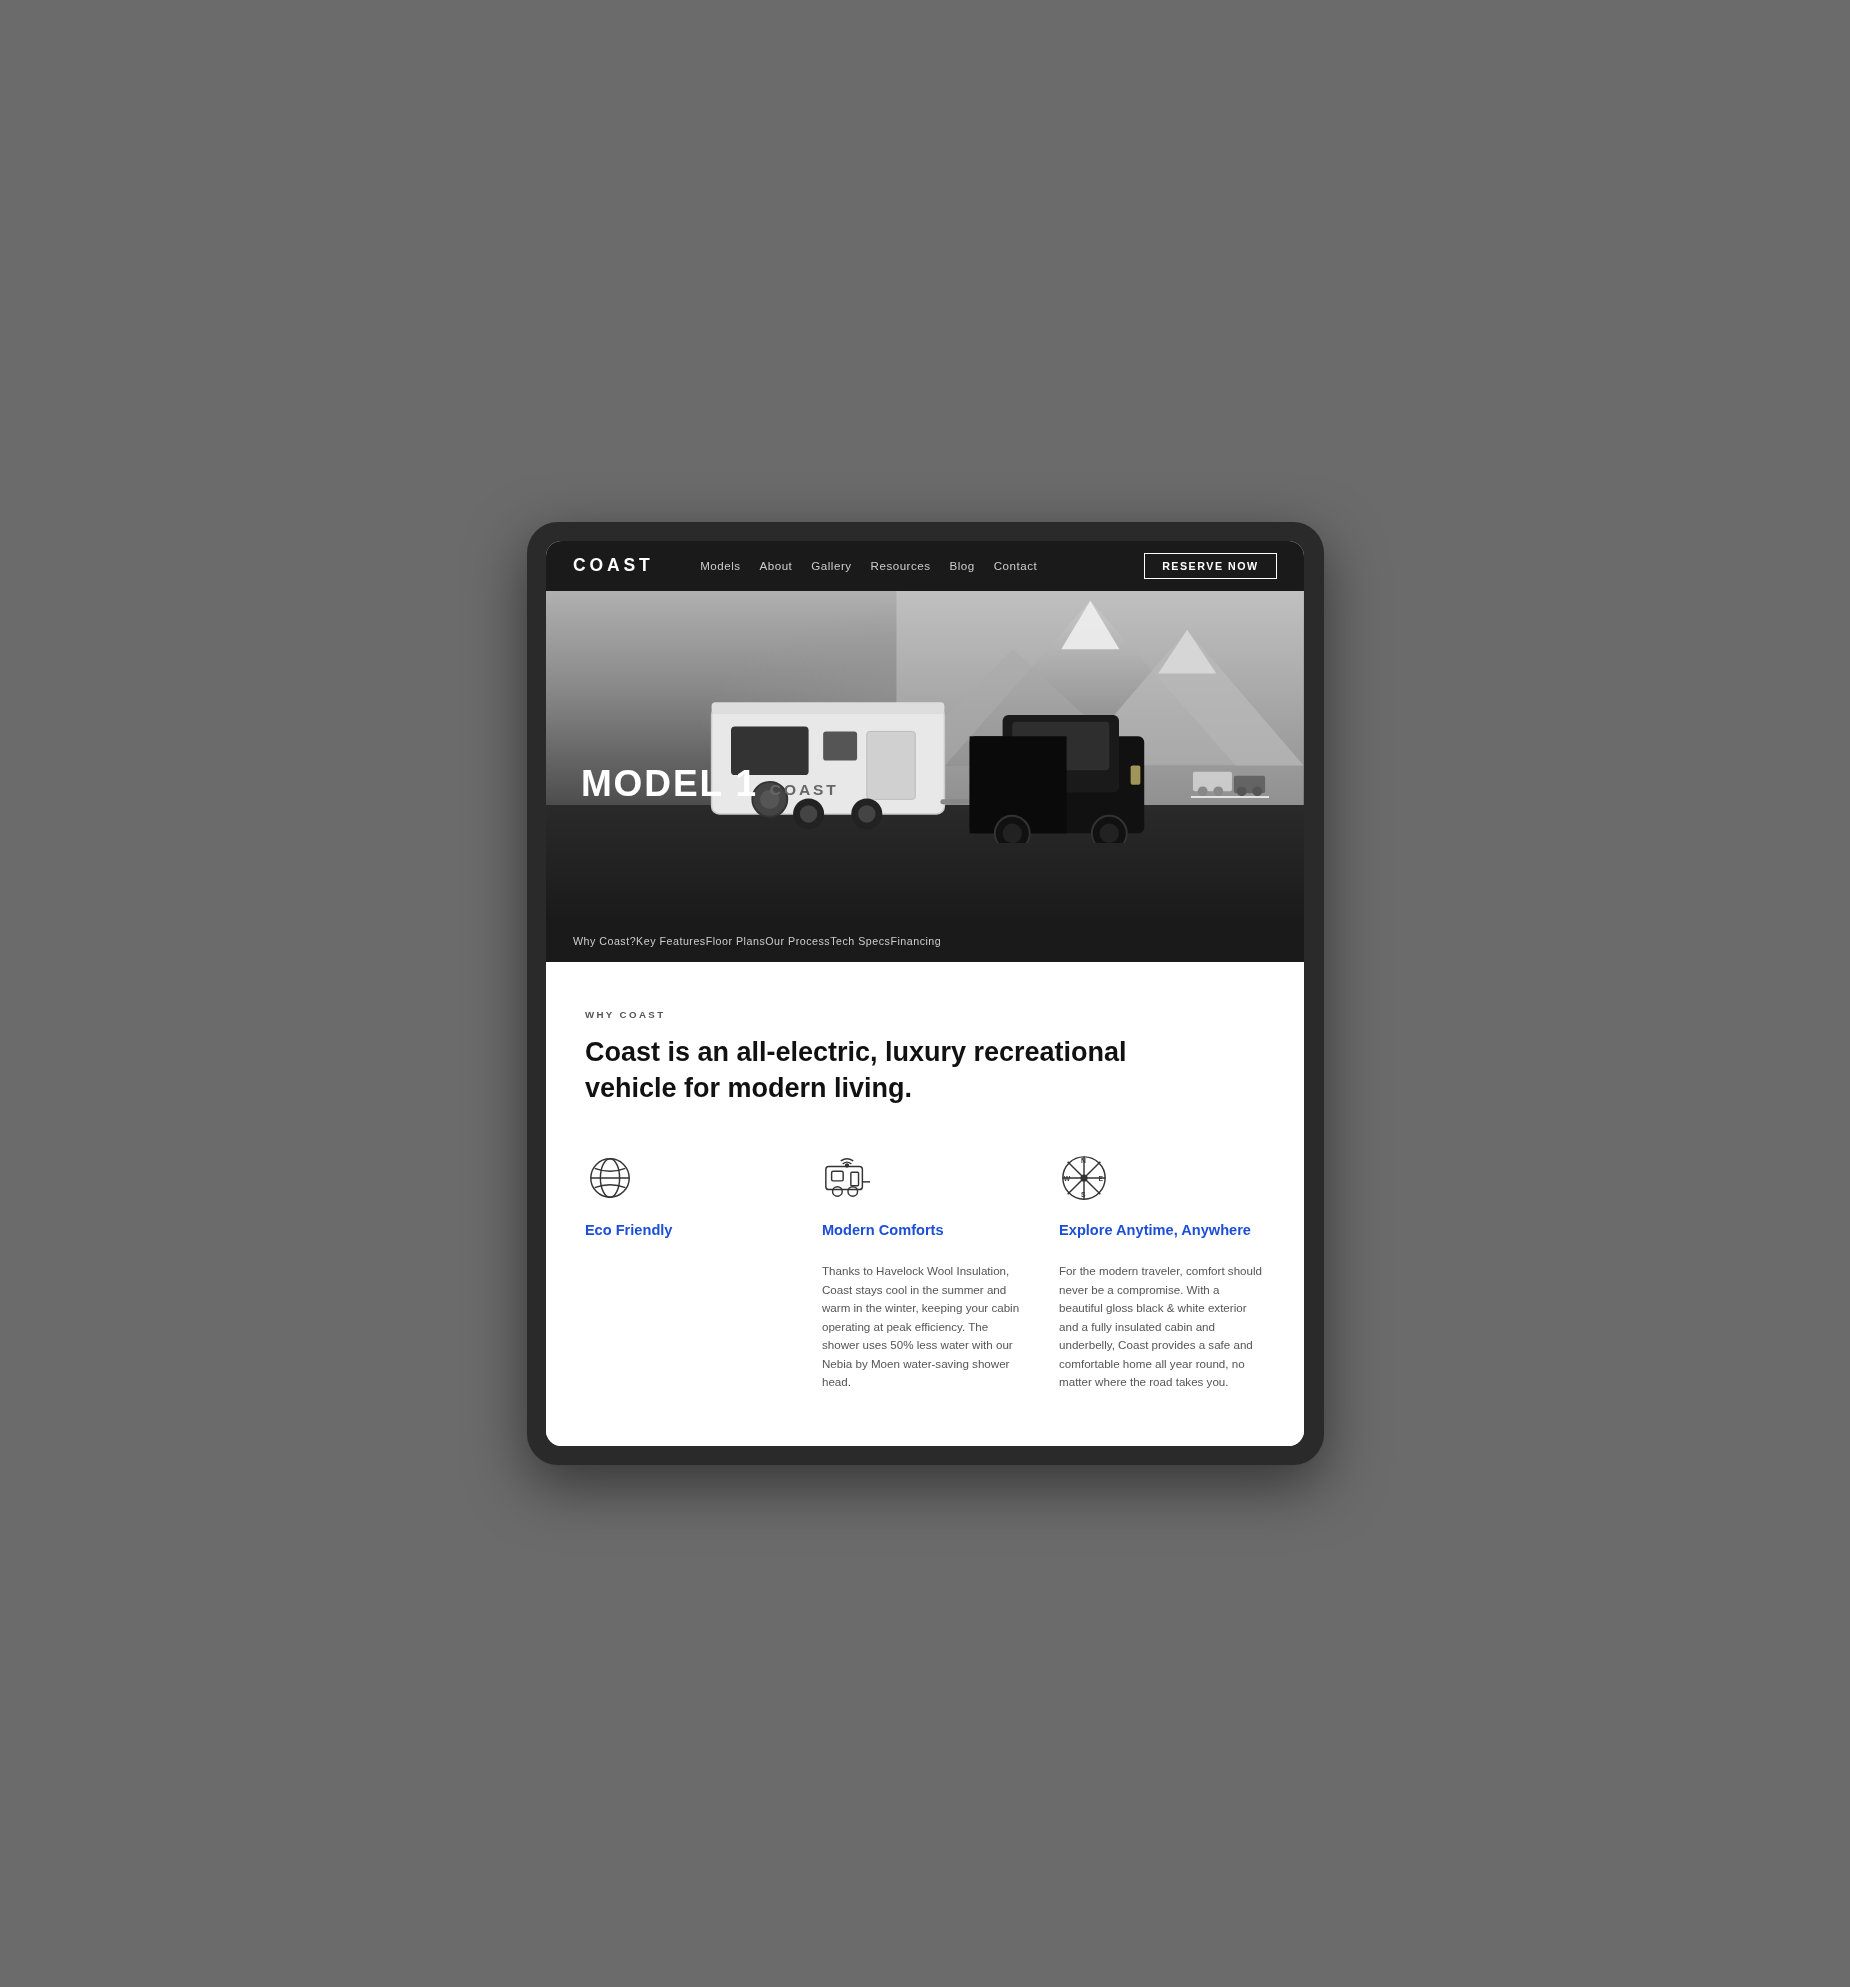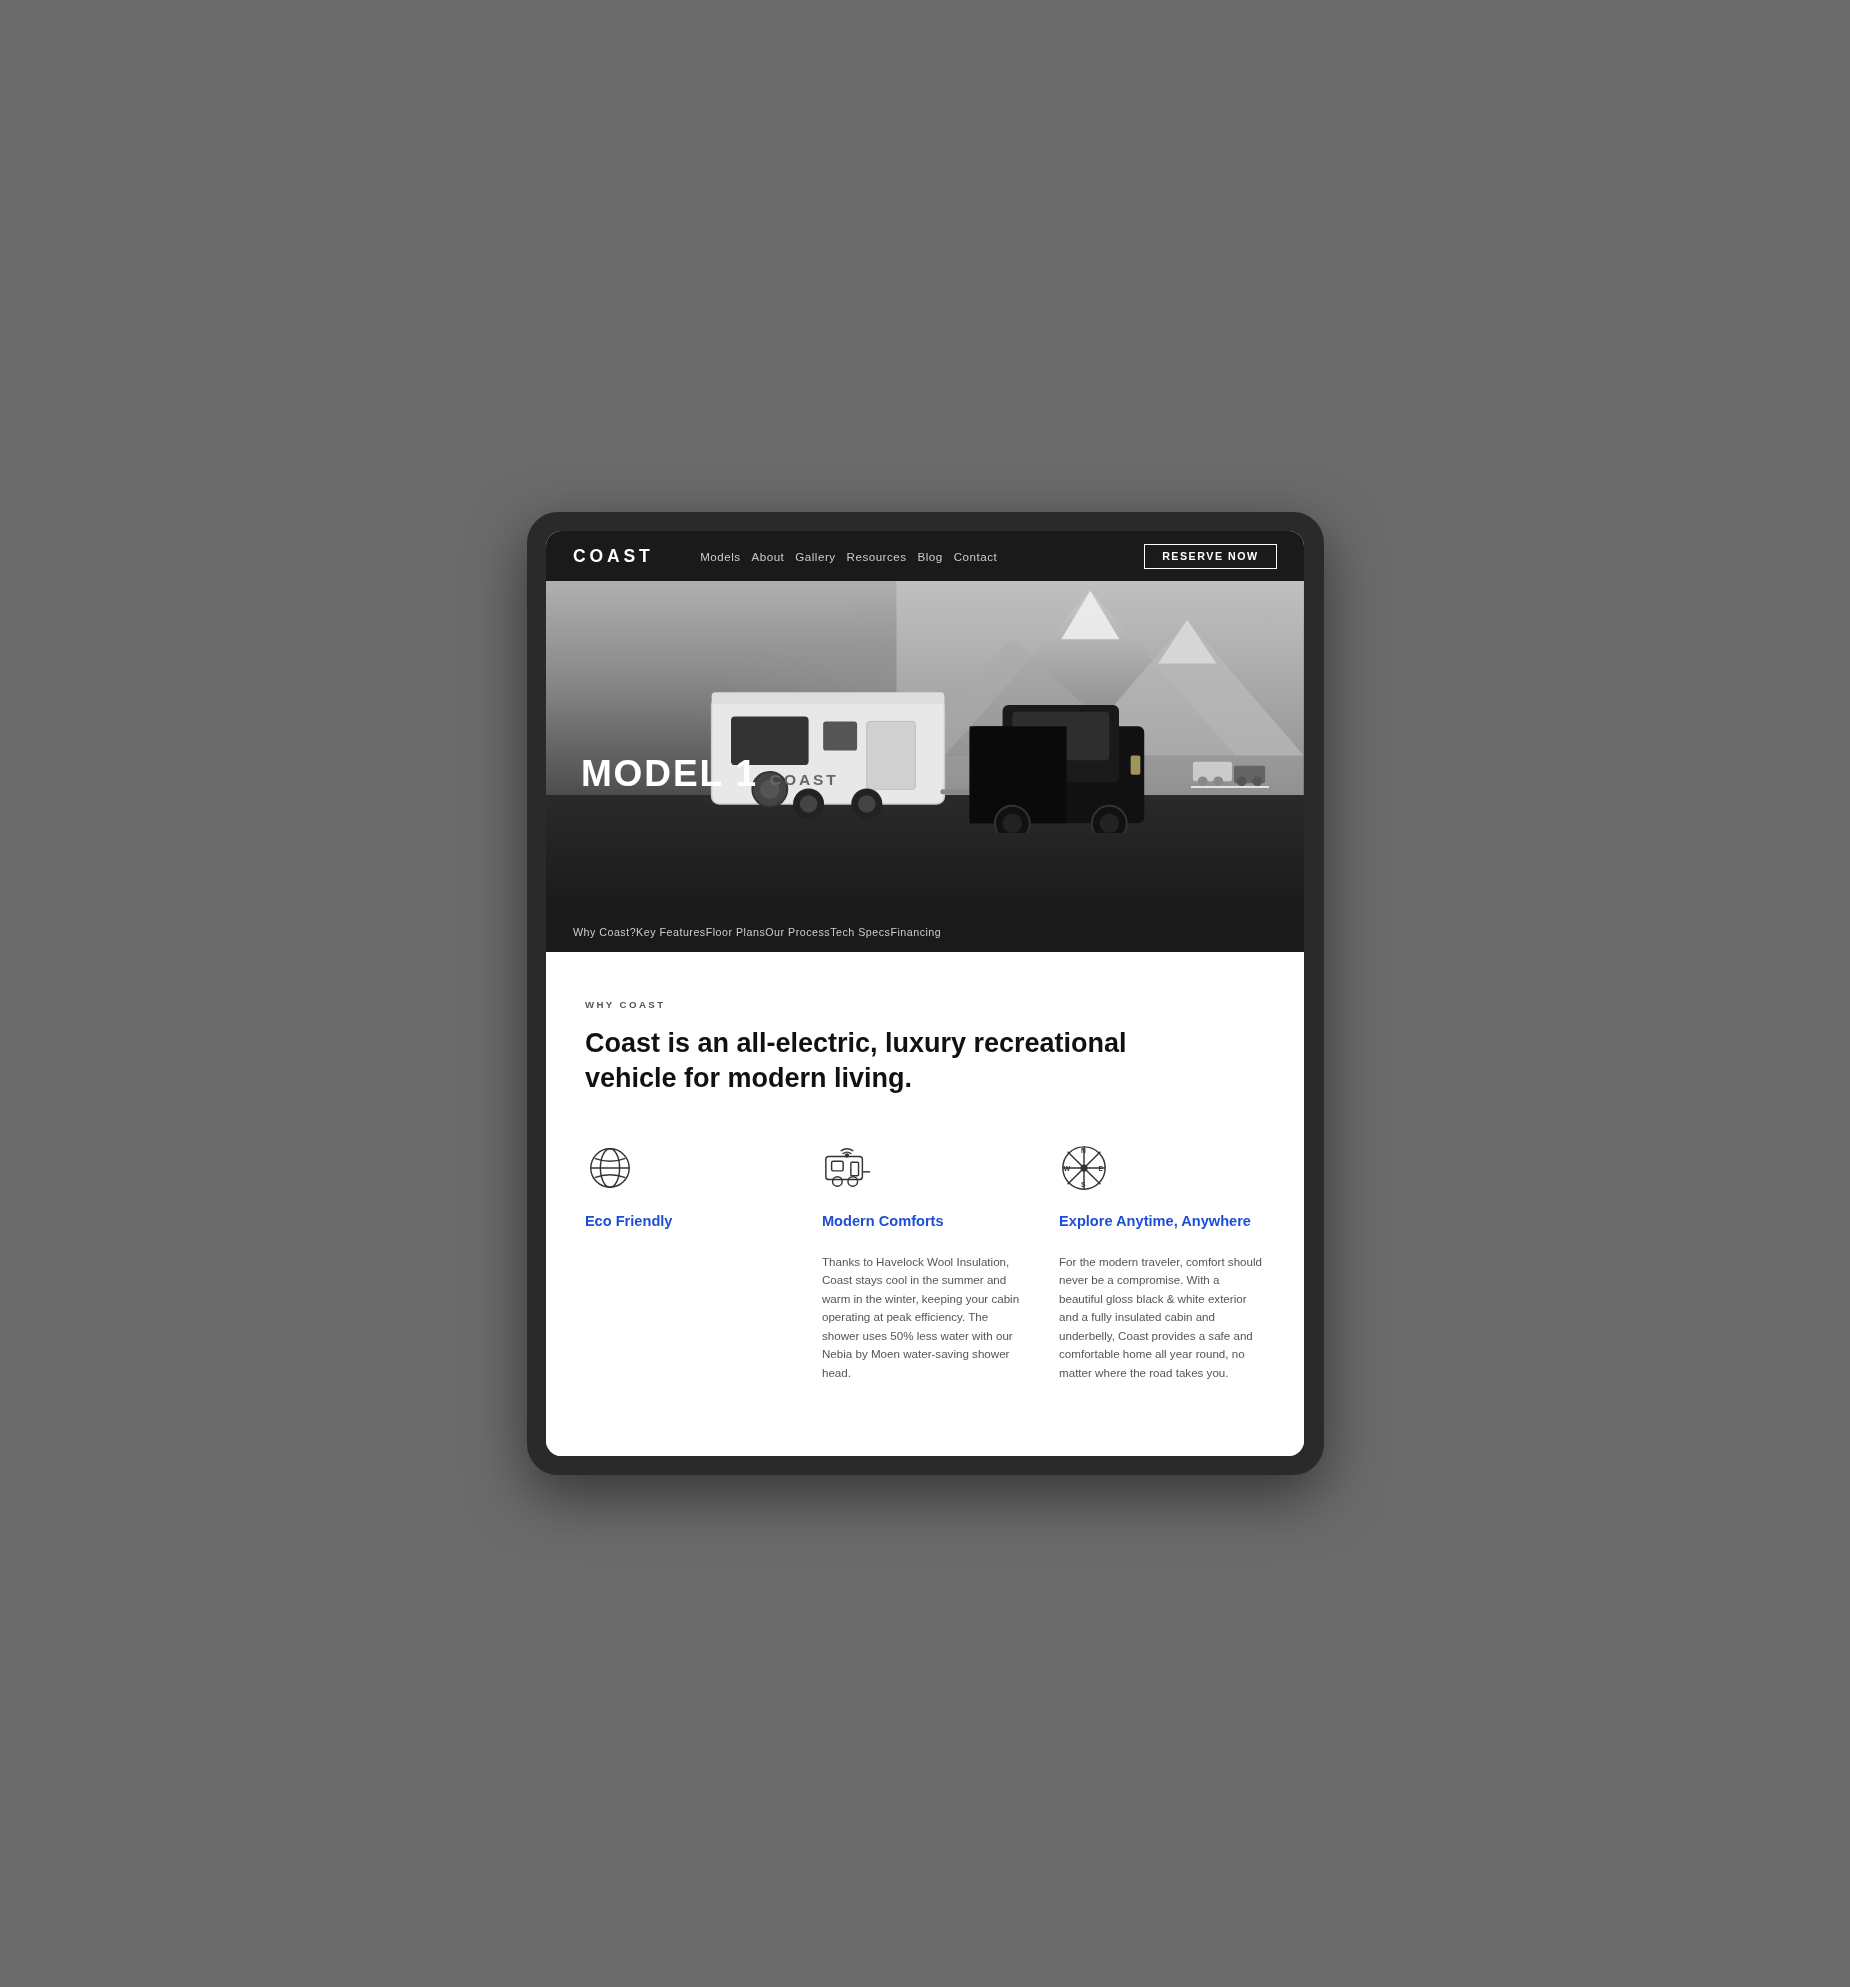--- a/index.html
+++ b/index.html
@@ -35,21 +35,21 @@
     }
     .logo {
       font-size: 17.5px;
       font-weight: 700;
       color: #fff;
       letter-spacing: 3.9px;
       margin-right: 15.5px;
     }
     .nav-links {
       display: flex;
-      gap: 11px;
+      gap: 19px;
       flex: 1;
     }
     .nav-link {
       color: #ccc;
       font-size: 11.6px;
       text-decoration: none;
       letter-spacing: 0.5px;
     }
     .reserve-btn {
       border: 1.5px solid #fff;
@@ -128,21 +128,21 @@
     }
     .sub-nav-link {
       color: #ccc;
       font-size: 10.7px;
       text-decoration: none;
       letter-spacing: 0.5px;
     }
     
     .content-section {
       background: #fff;
-      padding: 47px 39px 73px 39px;
+      padding: 47px 39px 54px 39px;
     }
     .section-label {
       font-size: 9.7px;
       letter-spacing: 2.4px;
       color: #555;
       font-weight: 600;
       margin-bottom: 15.5px;
       text-transform: uppercase;
     }
     .section-headline {

